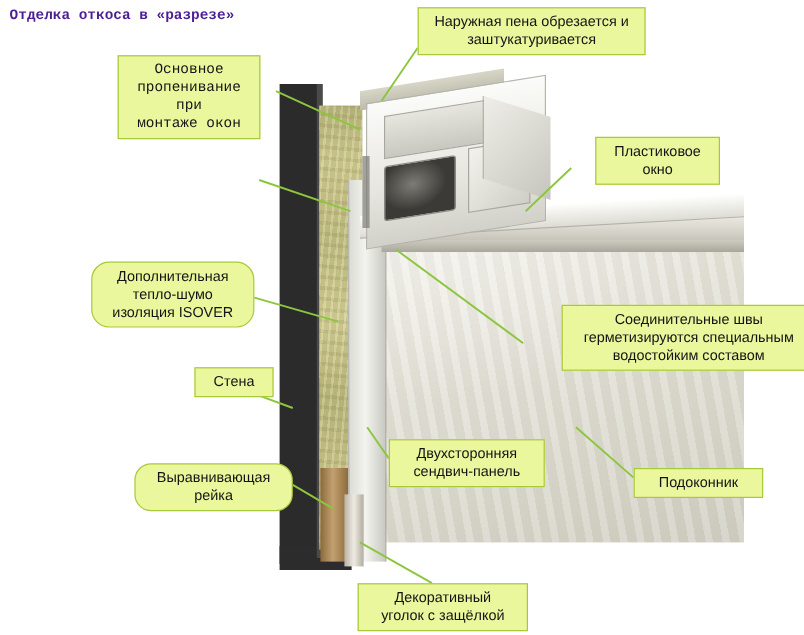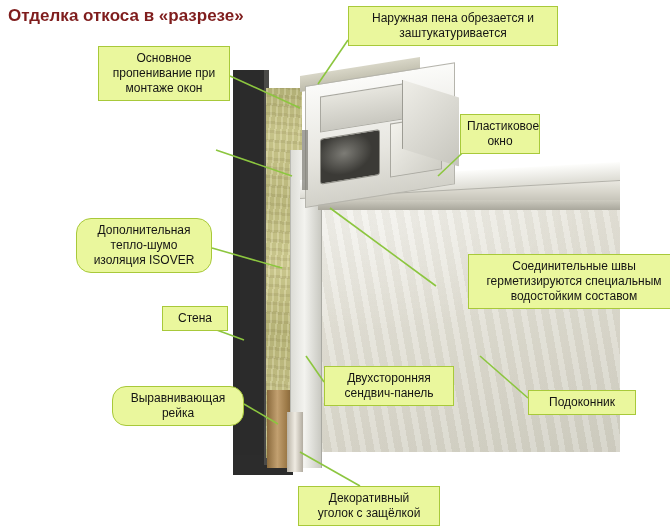--- a/index.html
+++ b/index.html
@@ -8,25 +8,26 @@
     background:#ffffff;
     font-family:"Liberation Sans", sans-serif;
     overflow:hidden;
     position:relative;
   }
   #stage { position:absolute; left:0; top:0; width:670px; height:529px; }
 
   .title {
     position:absolute;
     left:8px; top:6px;
-    font-size:17px;
+    font-size:12px;
     font-weight:bold;
-    color:#7f1d1d;
+    color:#4c1d95;
     letter-spacing:0px;
     white-space:nowrap;
+    font-family:Liberation Mono, monospace;
   }
 
   
   .photo { position:absolute; overflow:hidden; }
 
   .wall-dark {           
     position:absolute;
     left:233px; top:70px; width:35px; height:400px;
     background:#2b2b2b;
   }
@@ -211,29 +212,29 @@
       <polyline points="212,248 282,268"></polyline>
       <polyline points="436,286 330,208"></polyline>
       <polyline points="184,318 244,340"></polyline>
       <polyline points="324,382 306,356"></polyline>
       <polyline points="244,404 278,424"></polyline>
       <polyline points="528,398 480,356"></polyline>
       <polyline points="360,486 300,452"></polyline>
     </g>
   </svg>
 
-  <div class="label" style="left:348px;top:6px;width:210px;">Наружная пена обрезается и
+  <div class="label" style="left:348px;top:6px;width:190px;">Наружная пена обрезается и
 заштукатуривается</div>
 
-  <div class="label" style="left:98px;top:46px;width:132px;">Основное
+  <div class="label" style="left:98px;top:46px;width:119px;font-family:Liberation Mono, monospace;">Основное
 пропенивание при
 монтаже окон</div>
 
 
-  <div class="label" style="left:460px;top:114px;width:80px;text-align:center;">Пластиковое
+  <div class="label" style="left:496px;top:114px;width:104px;text-align:center;">Пластиковое
 окно</div>
 
   <div class="label" style="left:76px;top:218px;width:136px;border-radius:15px;">Дополнительная
 тепло-шумо
 изоляция ISOVER</div>
 
   <div class="label" style="left:432px;top:254px;width:212px;margin-left:36px;">Соединительные швы
 герметизируются специальным
 водостойким составом</div>
 

